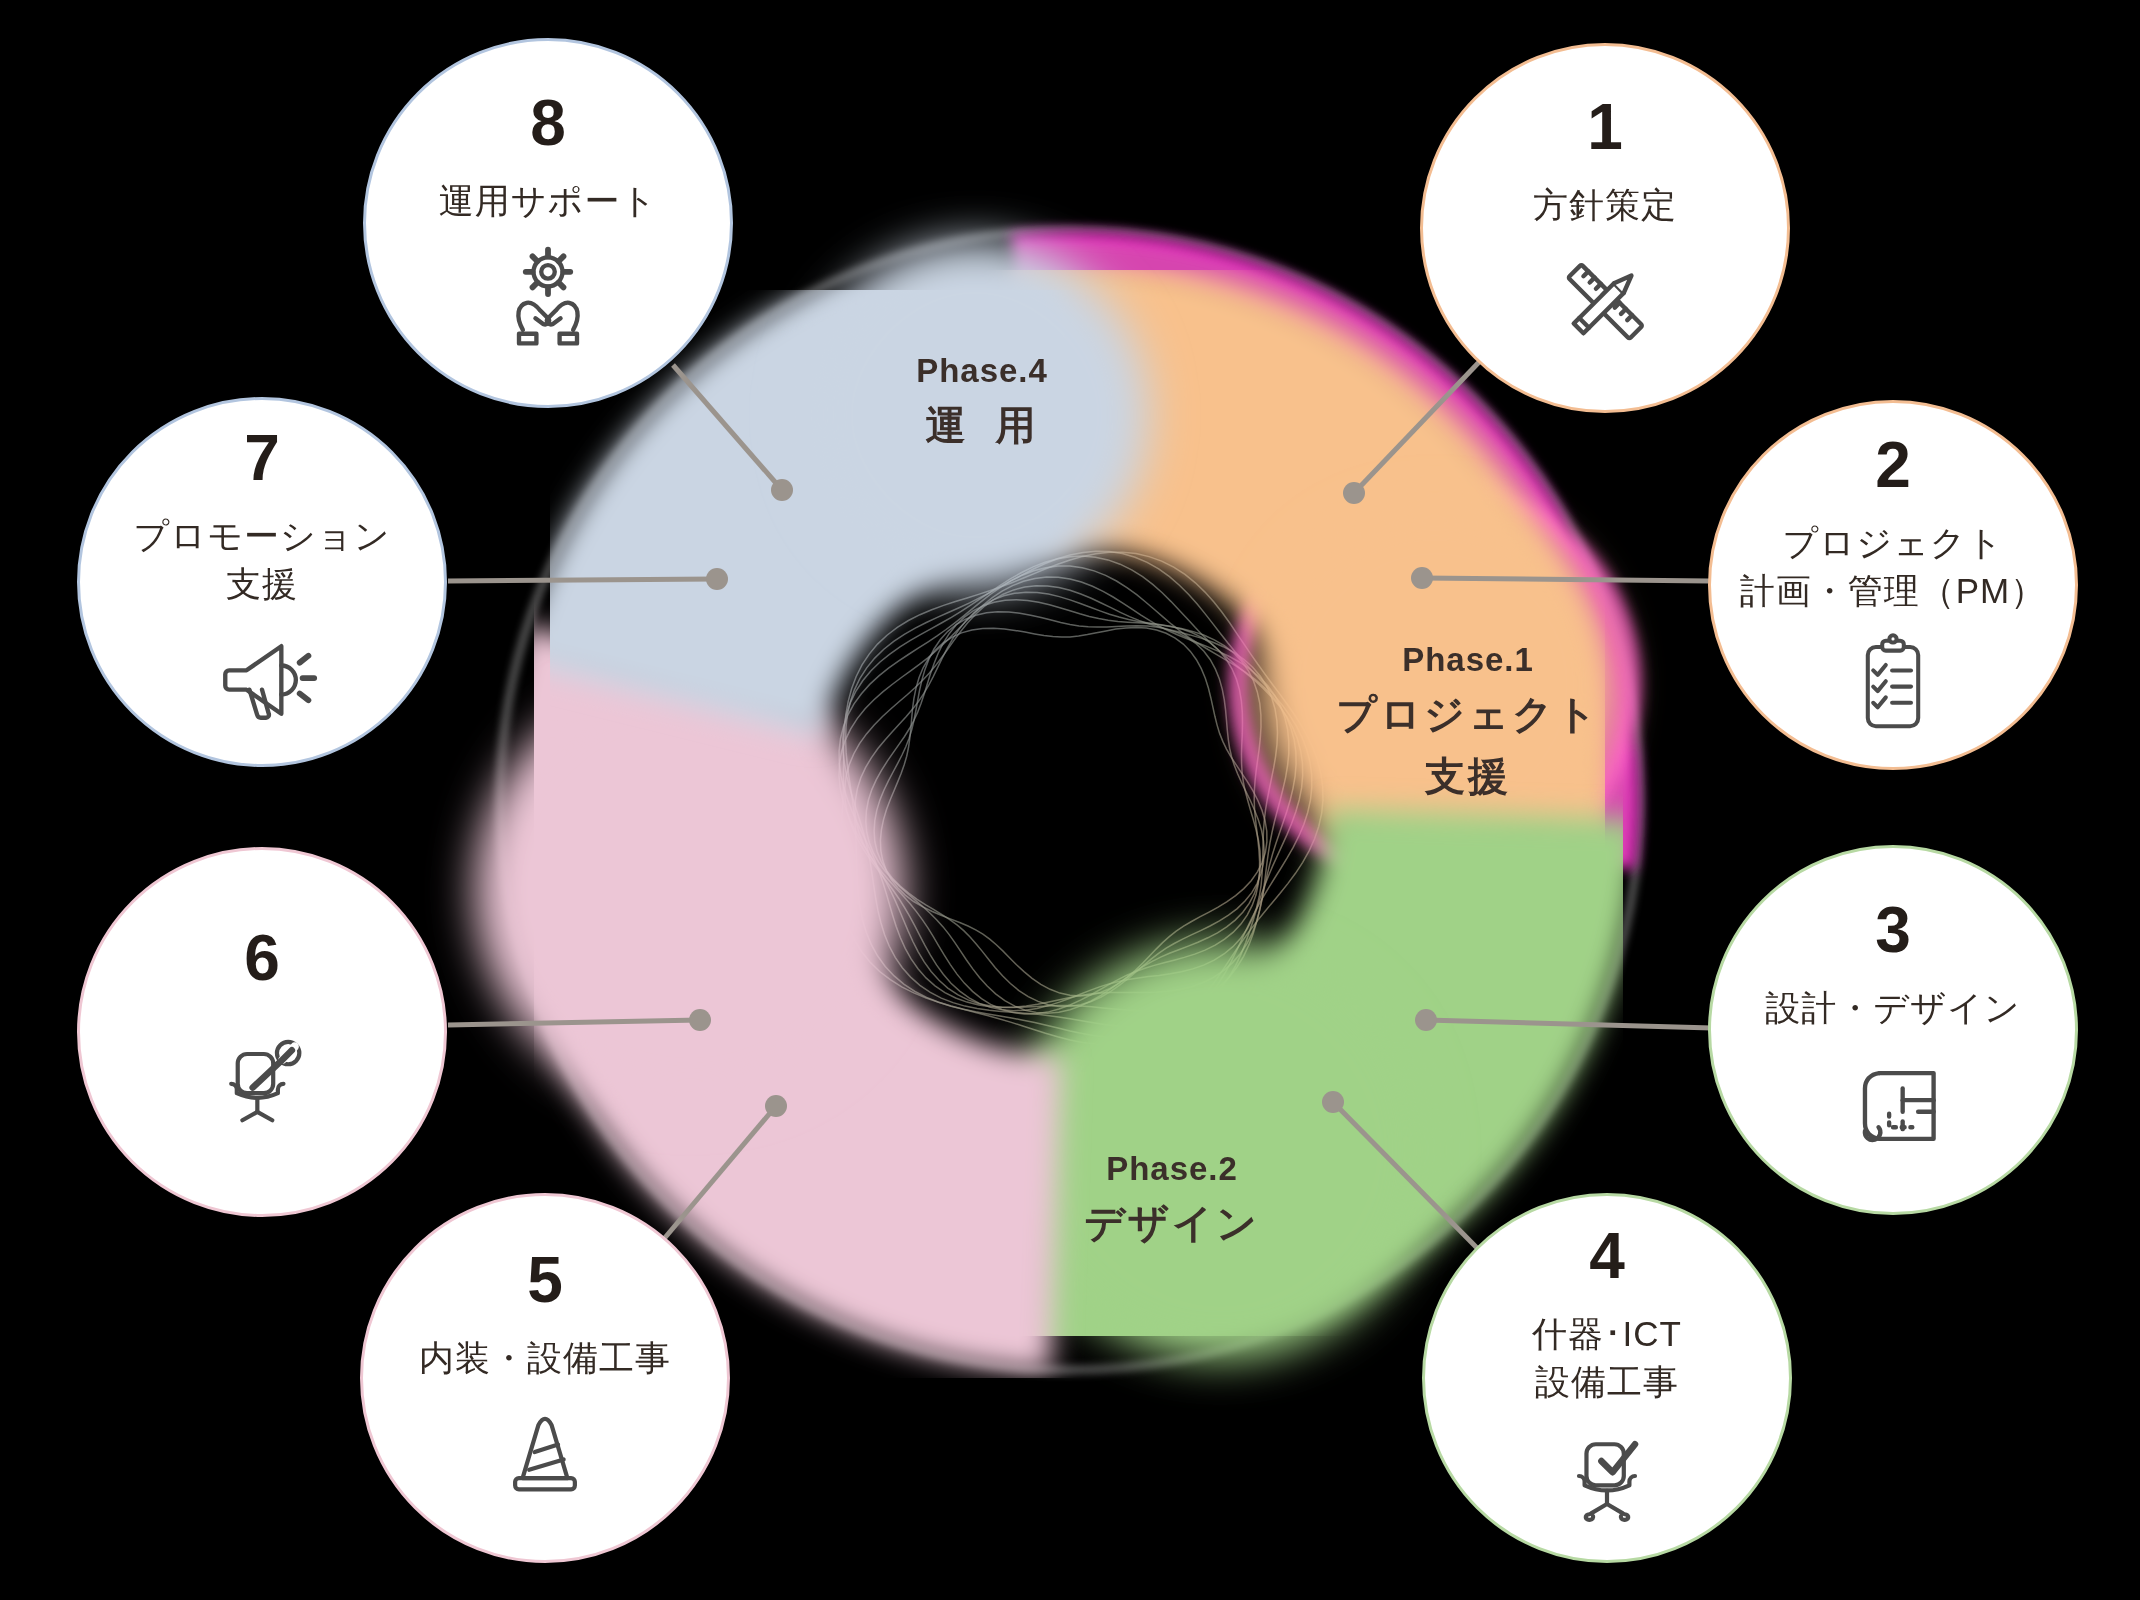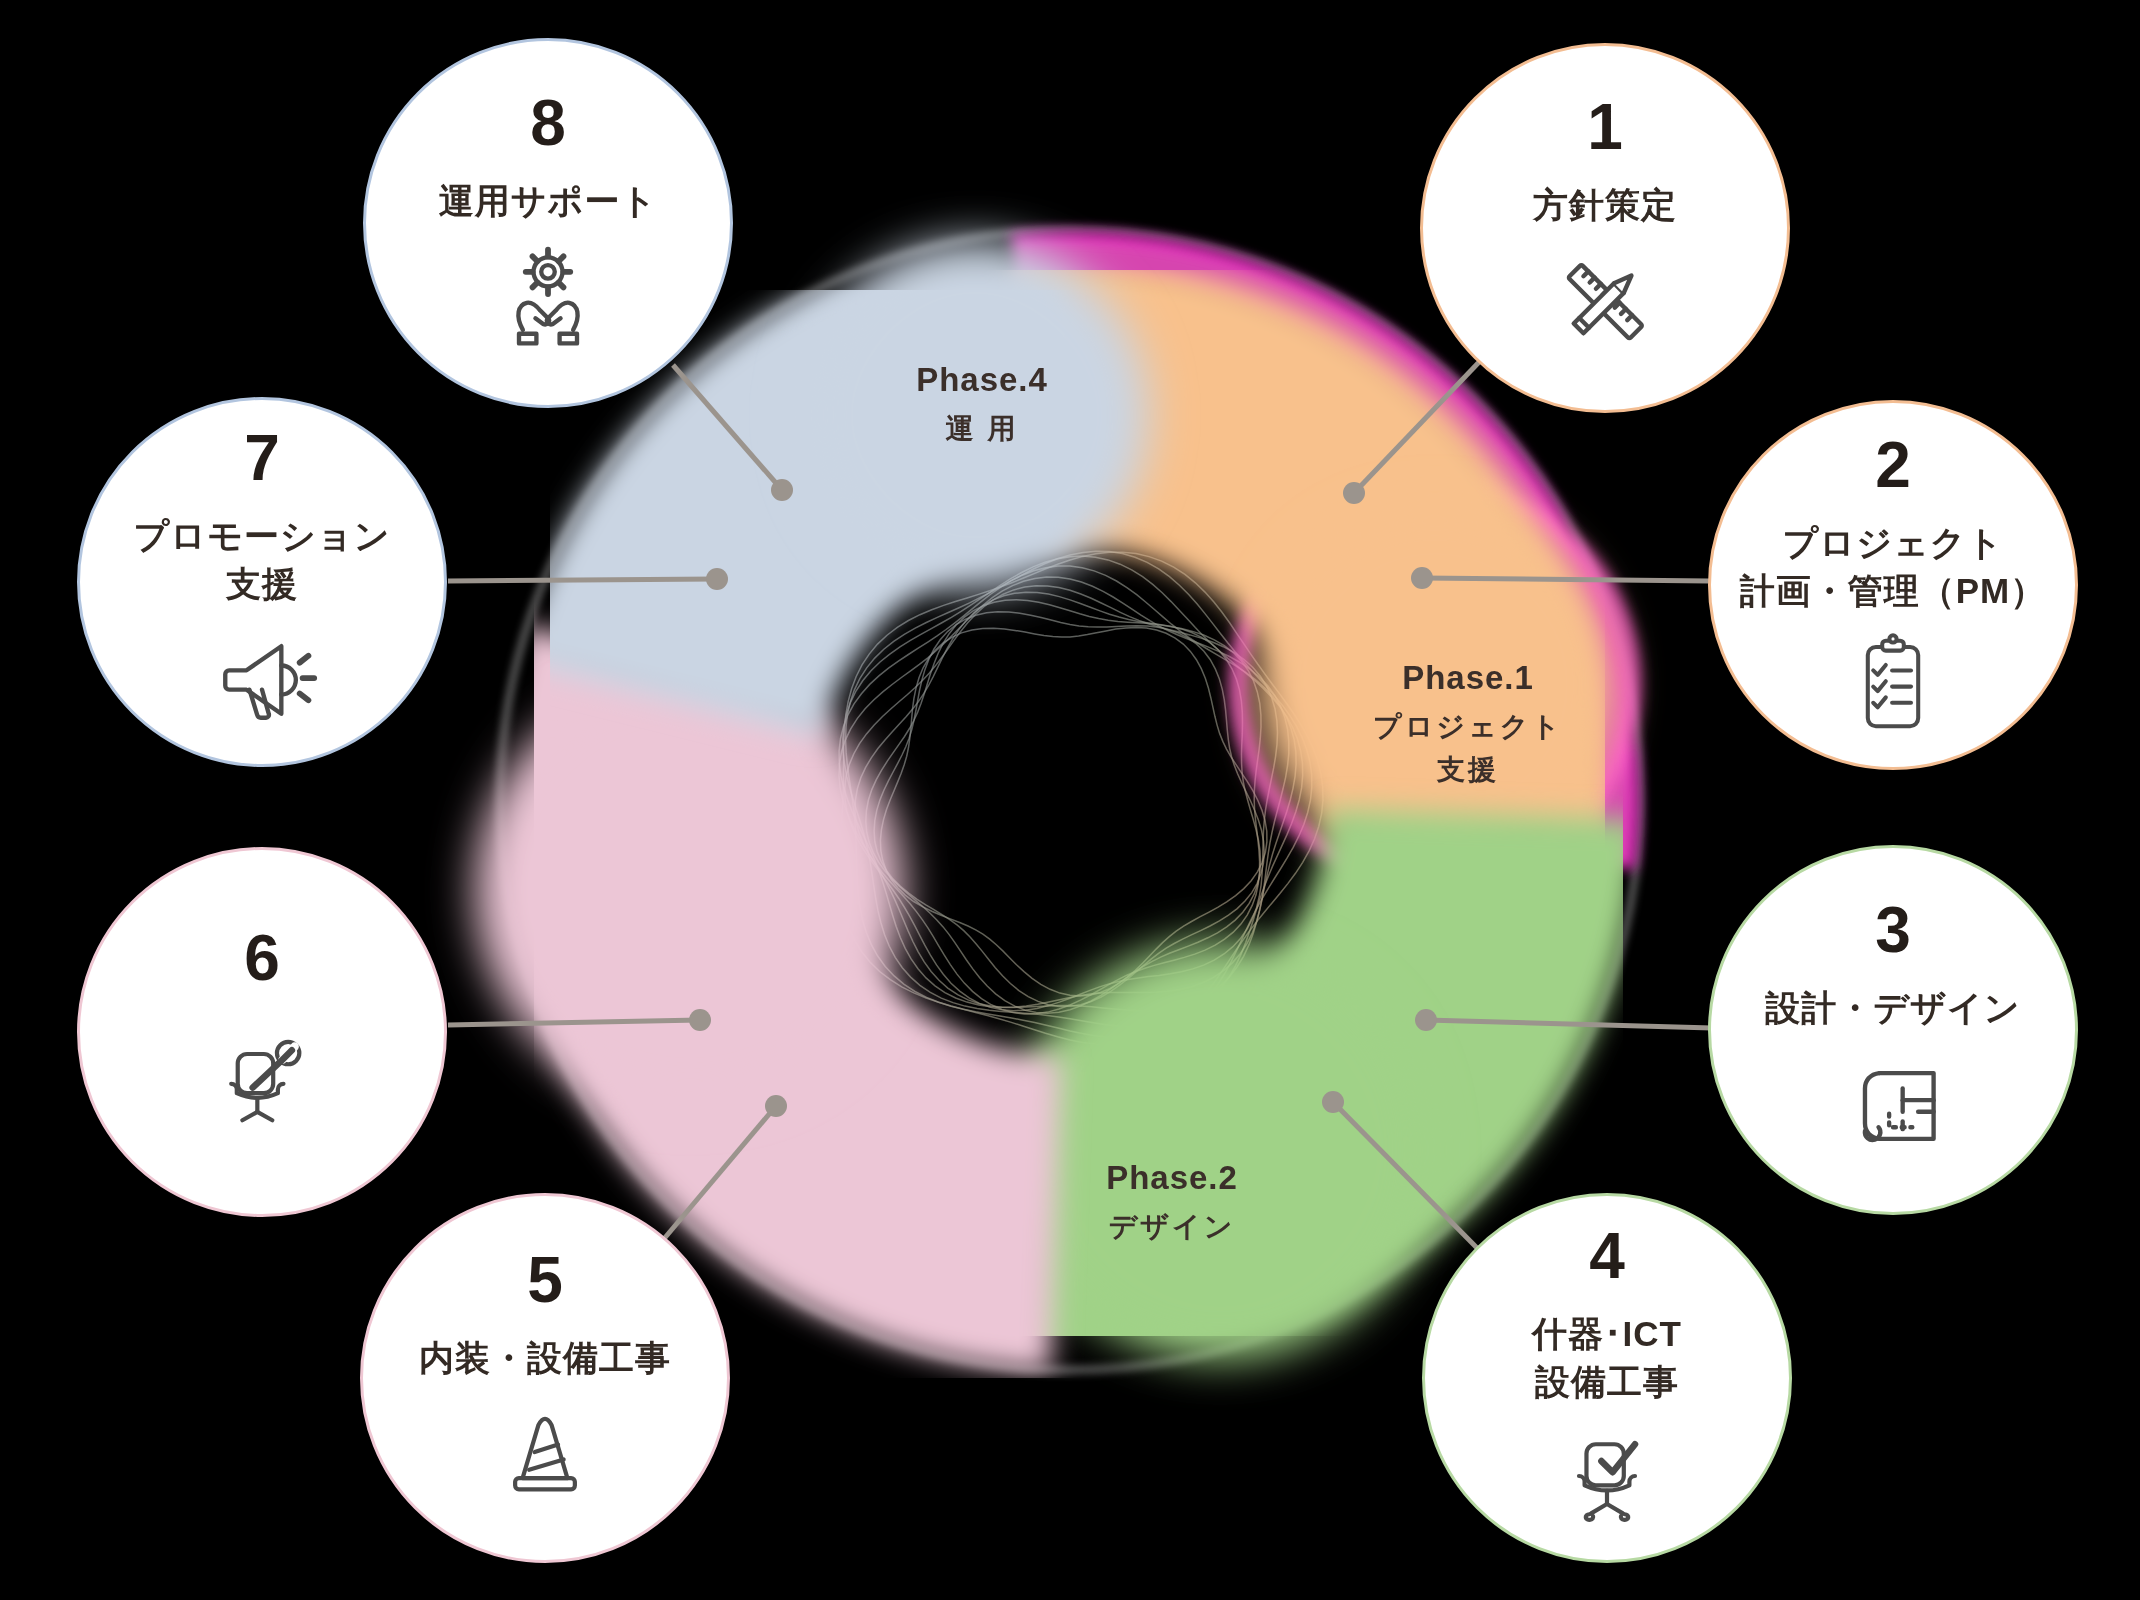--- a/index.html
+++ b/index.html
@@ -11,39 +11,39 @@
   
   .step-circle{position:absolute;width:370px;height:370px;border-radius:50%;
     background:#fff;border:3px solid #ccc;box-sizing:border-box;
     display:flex;flex-direction:column;align-items:center;justify-content:center;
     text-align:center;z-index:3;}
   .step-circle.c12{border-color:var(--step12_border,#F3BD92);}
   .step-circle.c34{border-color:var(--step34_border,#B7D9A3);}
   .step-circle.c56{border-color:var(--step56_border,#EFC7D3);}
   .step-circle.c78{border-color:var(--step78_border,#B2C5DF);}
   .step-number{font-size:64px;font-weight:700;color:#241D19;line-height:1;margin-bottom:22px;}
-  .step-title{font-size:35px;font-weight:700;color:#332A24;line-height:1.38;letter-spacing:1px;}
+  .step-title{font-size:35px;font-weight:400;color:#332A24;line-height:1.38;letter-spacing:1px;}
   .step-title span{display:block;}
   .step-icon{margin-top:14px;}
   .step-icon svg{display:block;}
 
   #c1{left:1420px;top:43px;}
   #c2{left:1708px;top:400px;}
   #c3{left:1708px;top:845px;}
   #c4{left:1422px;top:1193px;}
   #c5{left:360px;top:1193px;}
   #c6{left:77px;top:847px;}
   #c7{left:77px;top:397px;}
   #c8{left:363px;top:38px;}
 
   
   .phase-label{position:absolute;transform:translate(-50%,-50%);text-align:center;
     z-index:2;color:#3B2F2A;white-space:nowrap;}
   .phase-en{display:block;font-size:33px;font-weight:700;letter-spacing:1px;line-height:1.6;}
-  .phase-jp{display:block;font-size:28px;font-weight:700;letter-spacing:3px;line-height:1.55;}
+  .phase-jp{display:block;font-size:40px;font-weight:700;letter-spacing:3px;line-height:1.55;font-family:Liberation Mono, monospace;}
   #p1{left:1468px;top:722px;}
   #p2{left:1172px;top:1200px;}
   #p3{left:676px;top:905px;}
   #p4{left:982px;top:402px;}
 
   
   .arc-orange{stroke:var(--phase1_fill,#F8C18C);}
   .blob-orange{fill:var(--phase1_fill,#F8C18C);}
   .arc-green{stroke:var(--phase2_fill,#A0D287);}
   .blob-green{fill:var(--phase2_fill,#A0D287);}

